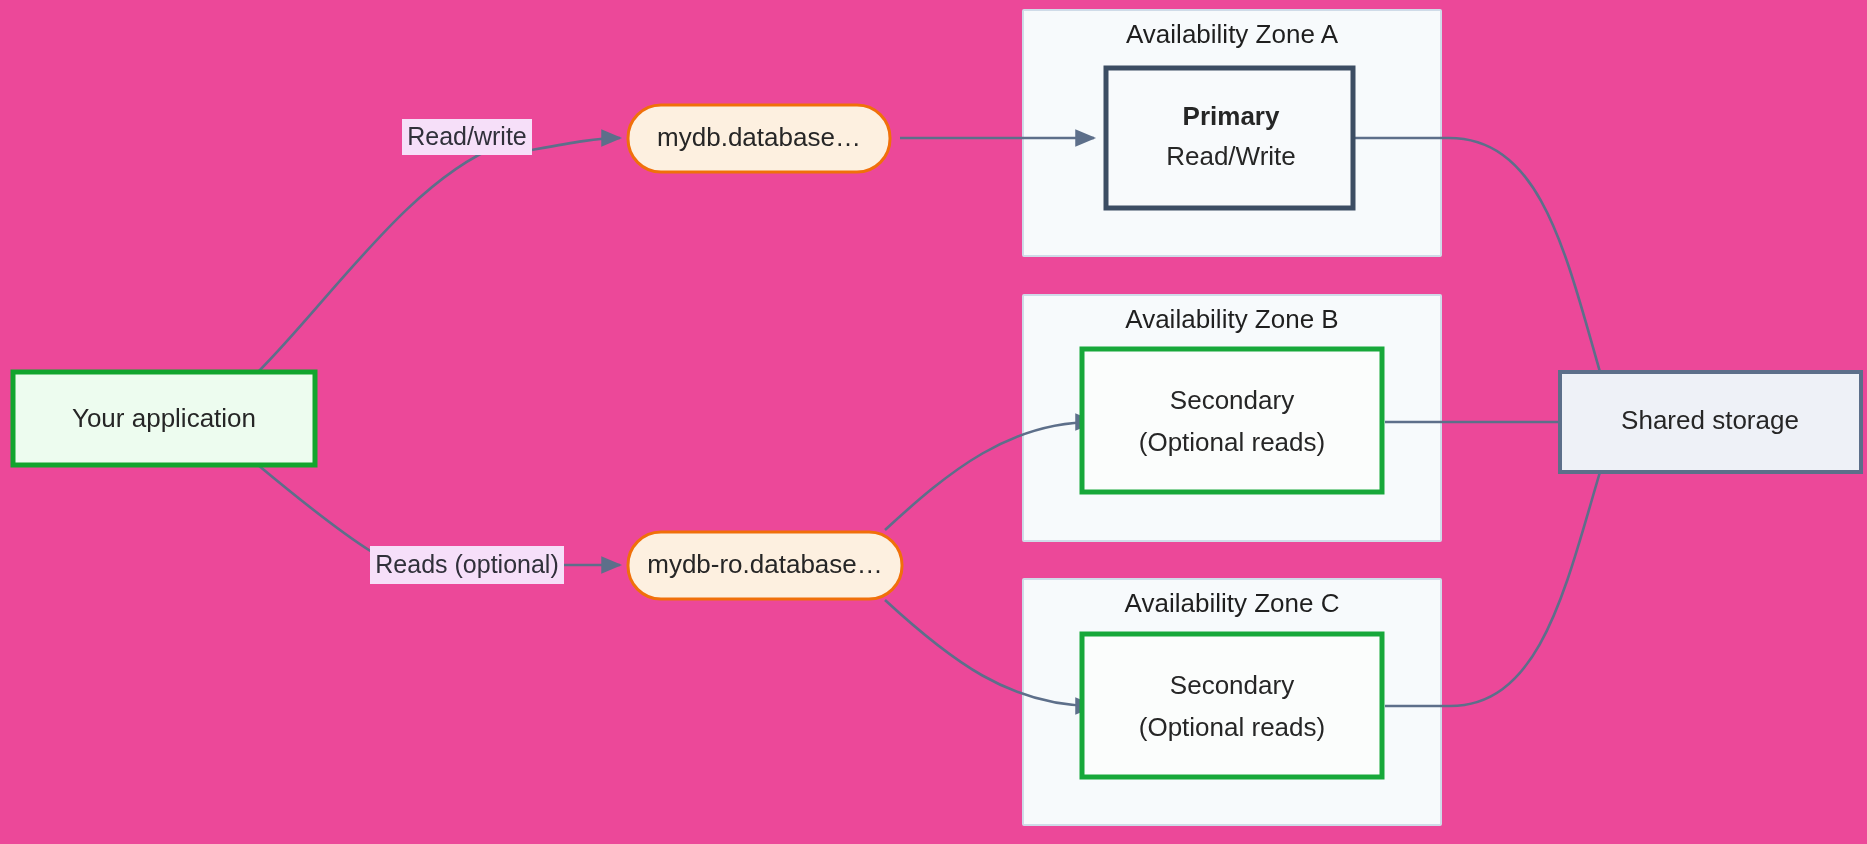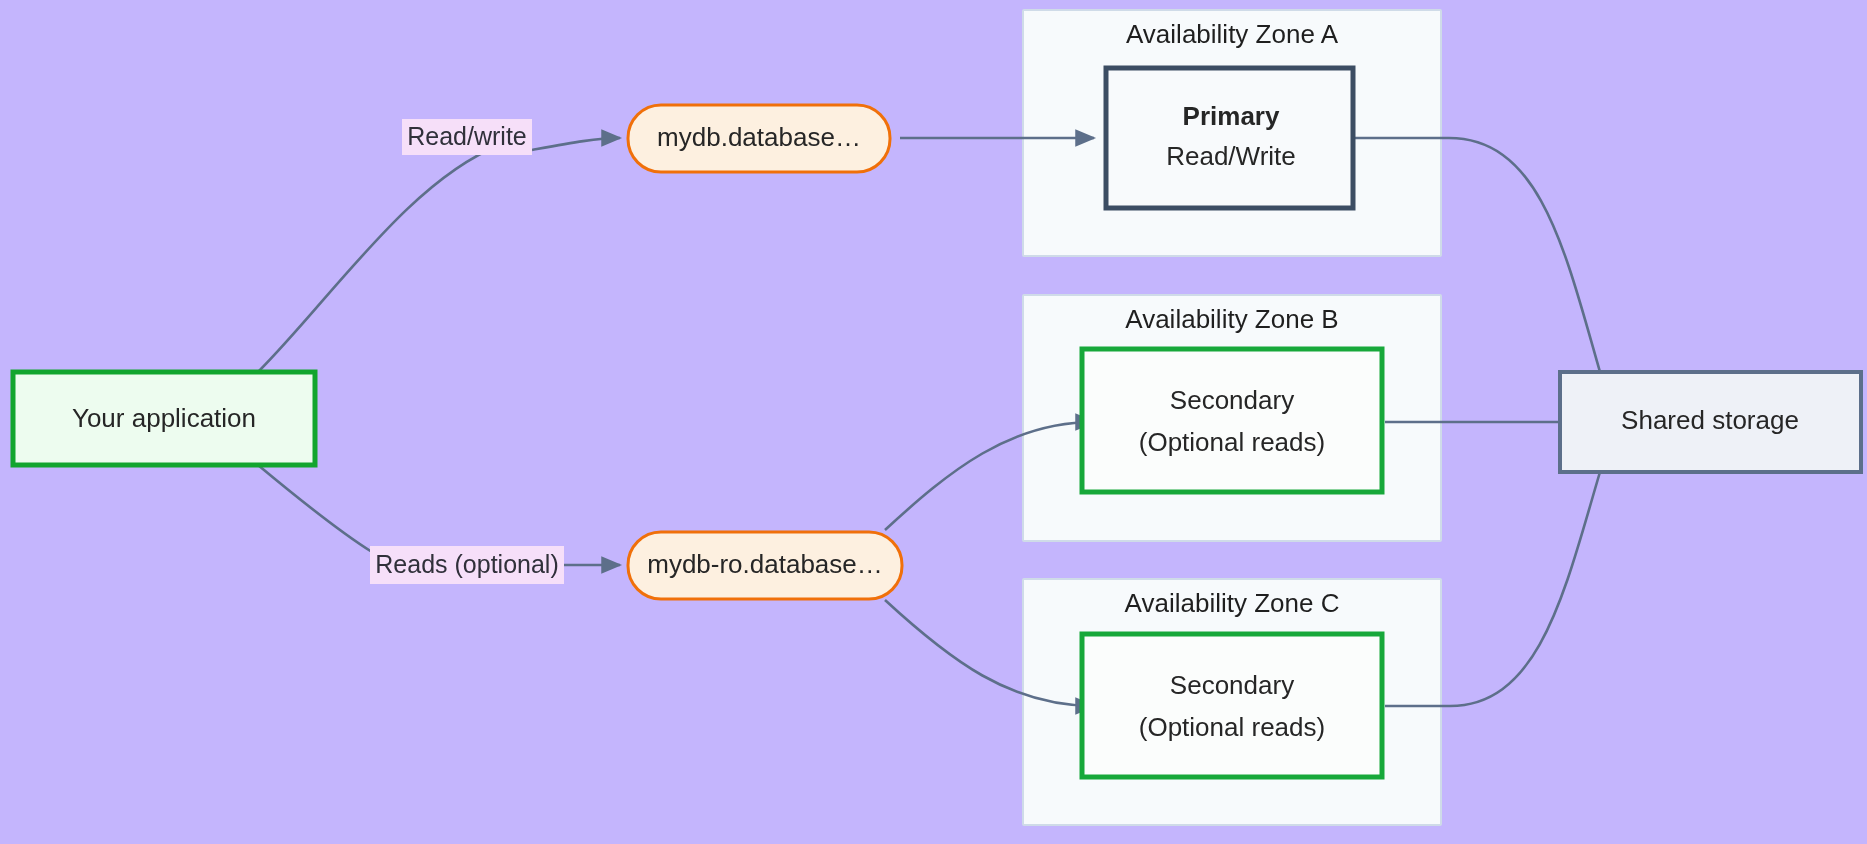--- a/index.html
+++ b/index.html
@@ -10,21 +10,21 @@
   body {
     width: 1867px;
     height: 844px;
     font-family: "Liberation Sans", sans-serif;
     overflow: hidden;
   }
   #diagram-root {
     position: relative;
     width: 1867px;
     height: 844px;
-    background: #c4b5fd;
+    background: #ec4899;
   }
   svg.diagram {
     display: block;
     width: 1867px;
     height: 844px;
   }
   .zone-rect {
     fill: #f7fafc;
     stroke: #cfdbe8;
     stroke-width: 2;

